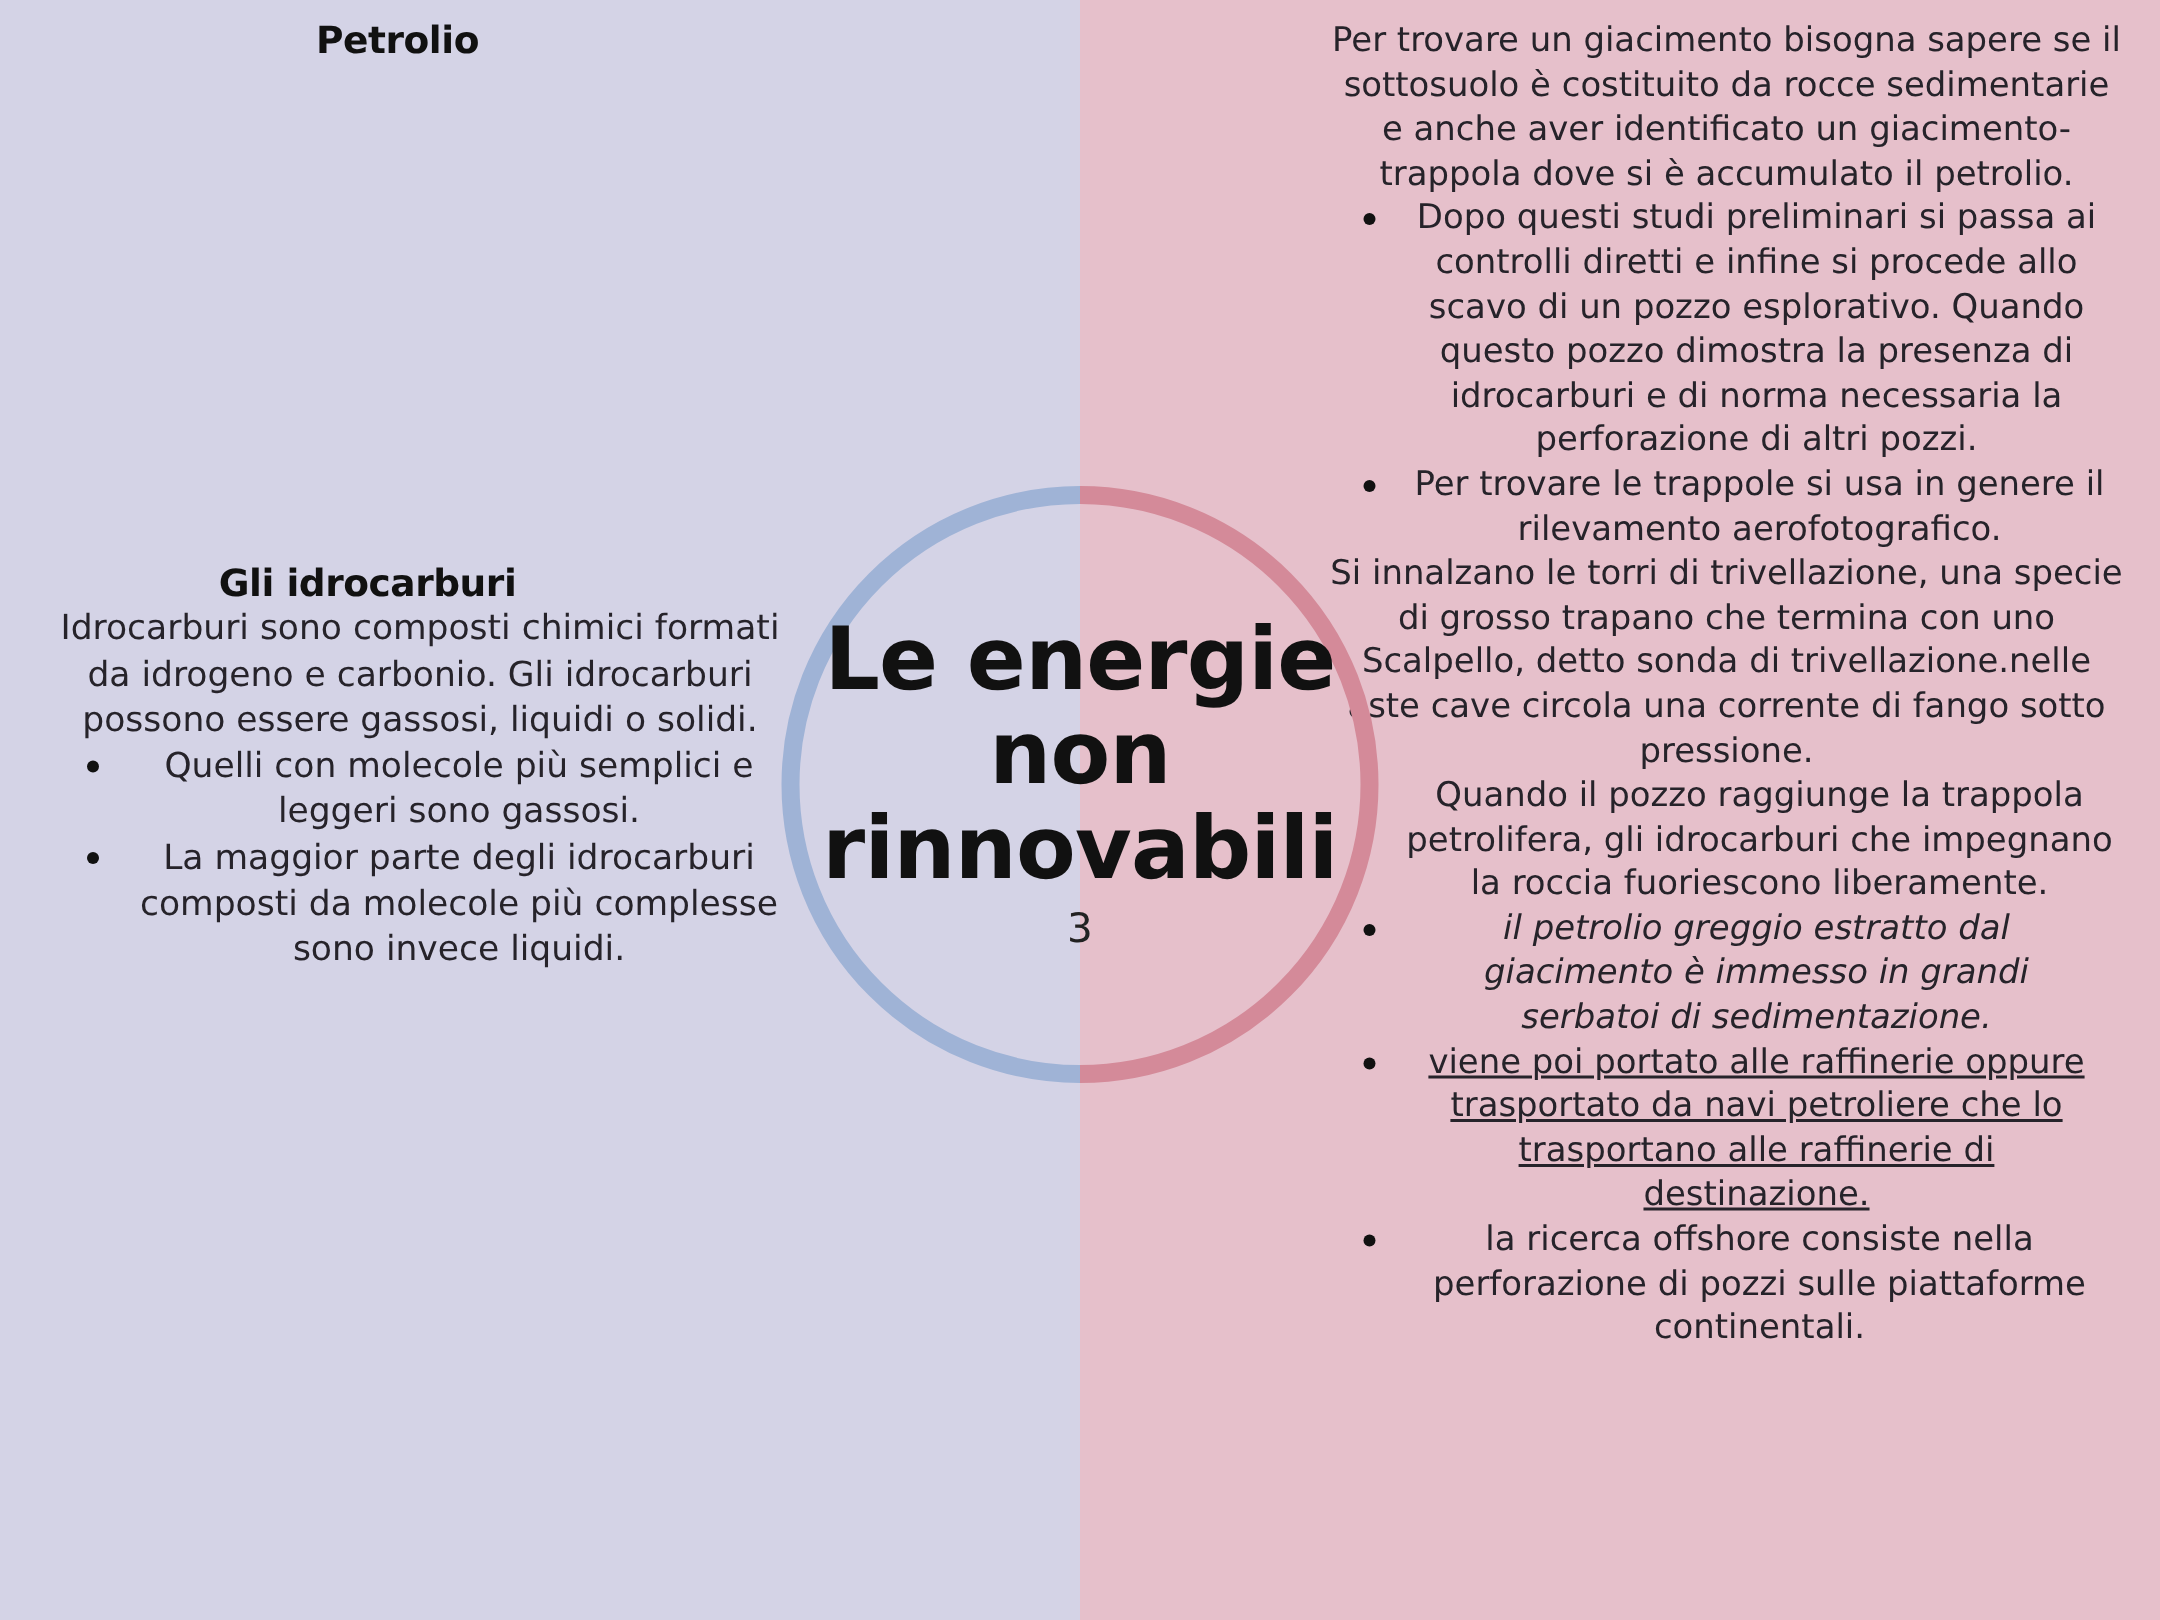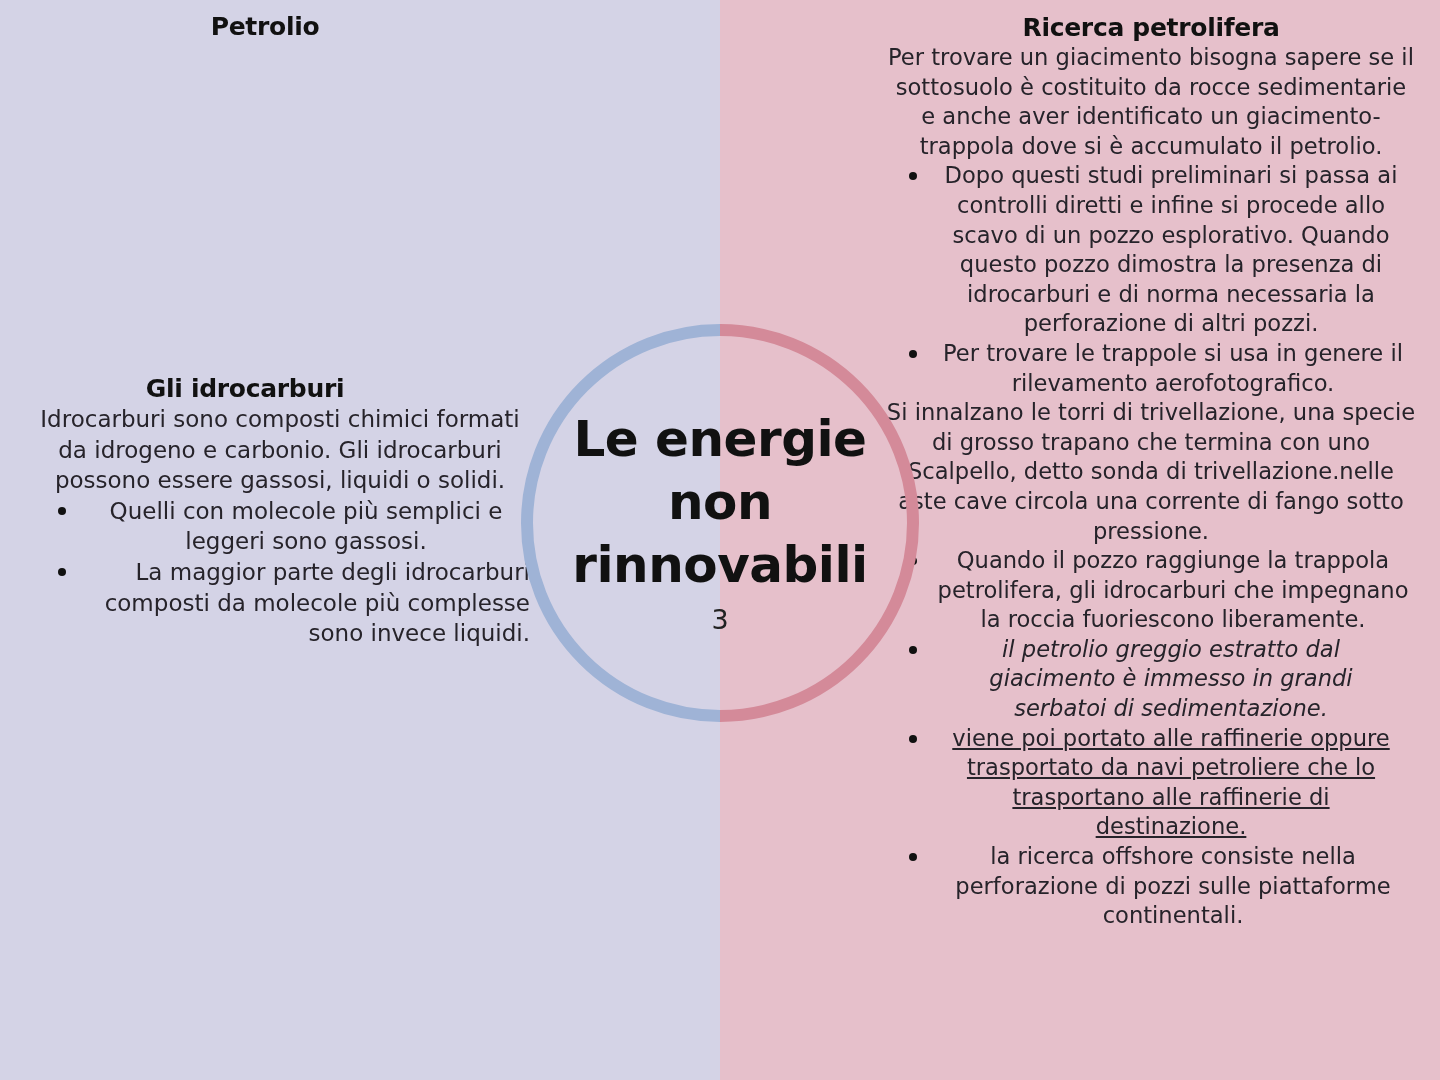--- a/index.html
+++ b/index.html
@@ -15,49 +15,48 @@
   .bullet { position:relative; margin:0; }
   .bullet .dot { position:absolute; top:11px; width:8px; height:8px; border-radius:50%; background:#111; }
   #b-petrolio { left:10px; top:12px; width:510px; }
   #b-petrolio .heading { margin-bottom:13px; }
   #b-idro { left:30px; top:374px; width:500px; }
   #b-ricerca { left:886px; top:13px; width:530px; font-size:22.6px; line-height:29.6px; }
   .ring-wrap { position:absolute; left:520px; top:323px; width:400px; height:400px; }
   .ring-wrap svg { position:absolute; left:0; top:0; }
   .title {
     position:absolute; left:540px; top:408px; width:360px; text-align:center;
-    font-weight:bold; font-size:50px; line-height:63px; color:#111; letter-spacing:-0.5px;
+    font-weight:bold; font-size:58px; line-height:63px; color:#111; letter-spacing:-0.5px;
   }
   .subnum { position:absolute; left:700px; top:604px; width:40px; text-align:center; font-size:27px; color:#222; }
 </style>
 </head>
 <body>
 
 <div class="half-left"></div>
 <div class="half-right"></div>
 
 <div class="block" id="b-petrolio">
   <div class="heading">Petrolio</div>
 </div>
 
 <div class="block" id="b-idro">
   <div class="heading" style="margin-left:-70px;">Gli idrocarburi</div>
   <p class="para" style="padding:0 10px;">Idrocarburi sono composti chimici formati da idrogeno e carbonio. Gli idrocarburi possono essere gassosi, liquidi o solidi.</p>
   <div class="bullet" style="padding-left:52px;">
     <span class="dot" style="left:28px;"></span>
     <span>Quelli con molecole più semplici e leggeri sono gassosi.</span>
   </div>
-  <div class="bullet" style="padding-left:52px;text-align:right;">
+  <div class="bullet" style="padding-left:52px;">
     <span class="dot" style="left:28px;"></span>
     <span>La maggior parte degli idrocarburi composti da molecole più complesse sono invece liquidi.</span>
   </div>
 </div>
 
 <div class="block" id="b-ricerca">
-  <div class="heading">Ricerca petrolifera</div>
   <p class="para">Per trovare un giacimento bisogna sapere se il sottosuolo è costituito da rocce sedimentarie e anche aver identificato un giacimento-trappola dove si è accumulato il petrolio.</p>
   <div class="bullet" style="padding-left:50px; padding-right:10px;">
     <span class="dot" style="left:23px;"></span>
     <span>Dopo questi studi preliminari si passa ai controlli diretti e infine si procede allo scavo di un pozzo esplorativo. Quando questo pozzo dimostra la presenza di idrocarburi e di norma necessaria la perforazione di altri pozzi.</span>
   </div>
   <div class="bullet" style="padding-left:44px;">
     <span class="dot" style="left:23px;"></span>
     <span>Per trovare le trappole si usa in genere il rilevamento aerofotografico.</span>
   </div>
   <p class="para">Si innalzano le torri di trivellazione, una specie di grosso trapano che termina con uno Scalpello, detto sonda di trivellazione.nelle aste cave circola una corrente di fango sotto pressione.</p>

